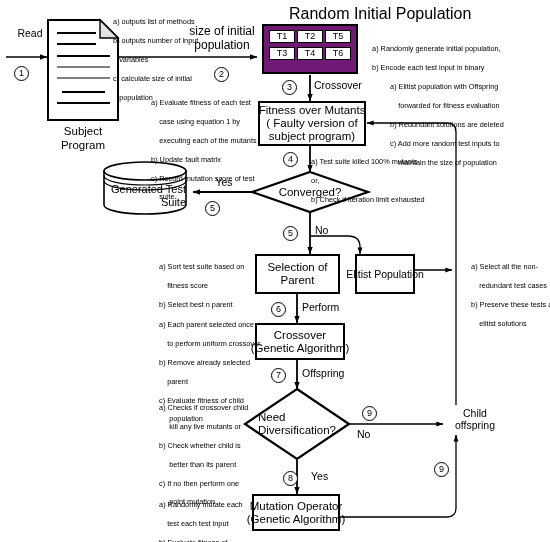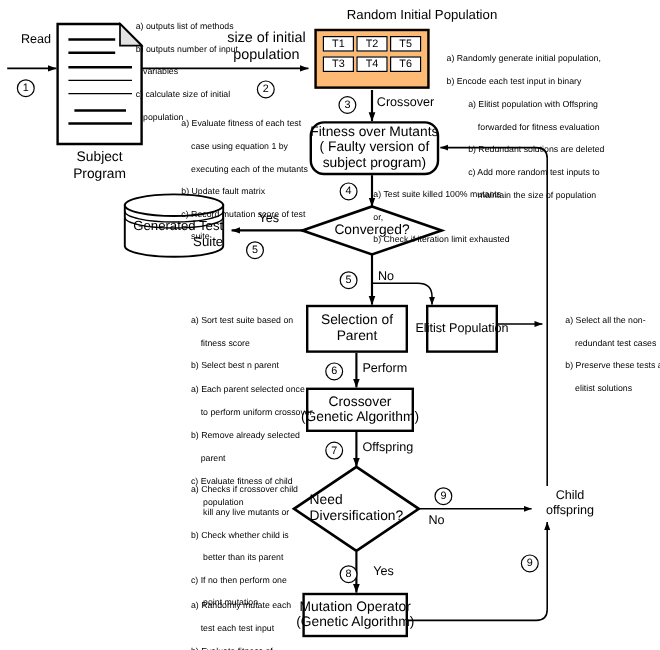--- a/index.html
+++ b/index.html
@@ -50,31 +50,31 @@
     border-radius:50%;
     font-size:9px;
     line-height:13px;
     text-align:center;
     background:#fff;
     box-sizing:border-box;
   }
   
   .caption{
     position:absolute;
-    font-size:11px;
+    font-size:16px;
     line-height:13.5px;
     text-align:center;
     white-space:pre;
     padding-left:32px;
   }
   
   #pop-box{
     position:absolute;
     border:2.5px solid #000;
-    background:#fdba74;
+    background:#701a75;
     box-sizing:border-box;
     padding:4px 5px;
   }
   #pop-box .row{display:flex;justify-content:space-between;}
   #pop-box .row + .row{margin-top:4px;}
   .chip{
     width:26px;height:13px;
     border:1.5px solid #000;
     background:#fff;
     font-size:9px;
@@ -182,21 +182,21 @@
       <div class="chip">T2</div>
       <div class="chip">T5</div>
     </div>
     <div class="row">
       <div class="chip">T3</div>
       <div class="chip">T4</div>
       <div class="chip">T6</div>
     </div>
   </div>
 
-  <div class="box thick" style="left: 258px; top: 101px; width: 108px; height: 45px; white-space: pre; border-radius: 12px;">Fitness over Mutants
+  <div class="box thick" style="left: 258px; top: 101px; width: 108px; height: 45px; white-space: pre;">Fitness over Mutants
 ( Faulty version of
 subject program)</div>
 
   <div class="box" style="left: 255px; top: 254px; width: 85px; height: 40px; white-space: pre;">Selection of
 Parent</div>
 
   <div class="box" style="left: 355px; top: 254px; width: 60px; height: 40px; font-size: 10.5px; white-space: pre;">Elitist Population</div>
 
   <div class="box thick" style="left: 255px; top: 323px; width: 90px; height: 37px; white-space: pre;">Crossover
 (Genetic Algorithm)</div>

